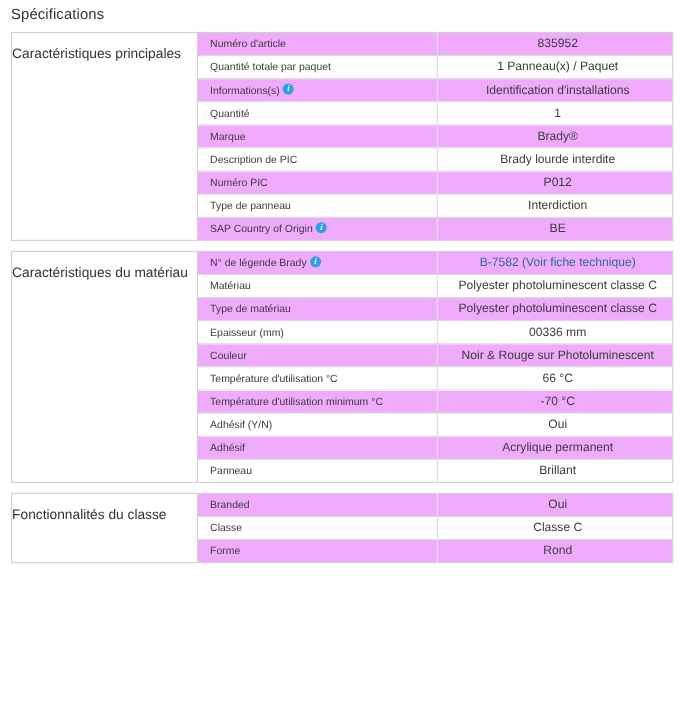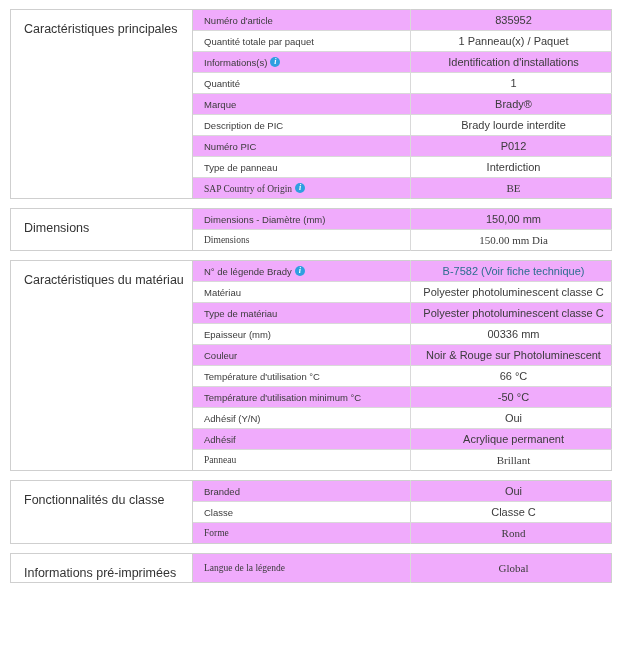--- a/index.html
+++ b/index.html
@@ -38,21 +38,21 @@
     table-layout: fixed;
   }
   .spec-group td {
     padding: 0;
     vertical-align: middle;
   }
   td.group-title {
     width: 168px;
     font-size: 12.5px;
     color: #333333;
-    padding: 0 0 0 13px;
+    padding: 0 0 0 0;
     vertical-align: top;
     background: #ffffff;
     border-right: 1px solid #cfcfcf;
     line-height: 1.25;
   }
   .group-title-inner {
     padding-top: 12px;
   }
   td.attr-name {
     width: 200px;
@@ -76,21 +76,20 @@
     text-align: center;
   }
   tr.shade td.attr-name,
   tr.shade td.attr-value {
     background: #f0abfc;
     margin-top: 33px;
   }
   tr:last-child td.attr-name,
   tr:last-child td.attr-value {
     border-bottom: none;
-    font-family: Liberation Serif, serif;
   }
   .link-value {
     color: #2c6e8f;
   }
   .info-icon {
     display: inline-block;
     width: 10px;
     height: 10px;
     border-radius: 50%;
     background: #2e9fe0;
@@ -109,20 +108,21 @@
     color: #ffffff;
     font-family: "Liberation Serif", serif;
     line-height: 11px;
   }
   .nm { white-space: nowrap; }
 </style>
 </head>
 <body>
 
 <div class="page">
+  <h1 class="page-title">Spécifications</h1>
   <div id="groups-container">
       <table class="spec-group">
         <tbody>
           <tr class="shade">
             <td class="group-title" rowspan="9">
               <div class="group-title-inner">Caractéristiques principales</div>
             </td>
             <td class="attr-name"><span class="nm">Numéro d'article</span></td>
             <td class="attr-value"><span>835952</span></td>
           </tr>
@@ -156,35 +156,20 @@
           </tr>
           <tr class="shade">
             <td class="attr-name"><span class="nm">SAP Country of Origin</span><span class="info-icon"></span></td>
             <td class="attr-value"><span>BE</span></td>
           </tr>
         </tbody>
       </table>
       <table class="spec-group">
         <tbody>
           <tr class="shade">
-            <td class="group-title" rowspan="2">
-              <div class="group-title-inner">Dimensions</div>
-            </td>
-            <td class="attr-name"><span class="nm">Dimensions - Diamètre (mm)</span></td>
-            <td class="attr-value"><span>150,00 mm</span></td>
-          </tr>
-          <tr>
-            <td class="attr-name"><span class="nm">Dimensions</span></td>
-            <td class="attr-value"><span>150.00 mm Dia</span></td>
-          </tr>
-        </tbody>
-      </table>
-      <table class="spec-group">
-        <tbody>
-          <tr class="shade">
             <td class="group-title" rowspan="10">
               <div class="group-title-inner">Caractéristiques du matériau</div>
             </td>
             <td class="attr-name"><span class="nm">N° de légende Brady</span><span class="info-icon"></span></td>
             <td class="attr-value"><span class="link-value">B-7582 (Voir fiche technique)</span></td>
           </tr>
           <tr>
             <td class="attr-name"><span class="nm">Matériau</span></td>
             <td class="attr-value"><span>Polyester photoluminescent classe C</span></td>
           </tr>
@@ -199,21 +184,21 @@
           <tr class="shade">
             <td class="attr-name"><span class="nm">Couleur</span></td>
             <td class="attr-value"><span>Noir &amp; Rouge sur Photoluminescent</span></td>
           </tr>
           <tr>
             <td class="attr-name"><span class="nm">Température d'utilisation °C</span></td>
             <td class="attr-value"><span>66 °C</span></td>
           </tr>
           <tr class="shade">
             <td class="attr-name"><span class="nm">Température d'utilisation minimum °C</span></td>
-            <td class="attr-value"><span>-50 °C</span></td>
+            <td class="attr-value"><span>-70 °C</span></td>
           </tr>
           <tr>
             <td class="attr-name"><span class="nm">Adhésif (Y/N)</span></td>
             <td class="attr-value"><span>Oui</span></td>
           </tr>
           <tr class="shade">
             <td class="attr-name"><span class="nm">Adhésif</span></td>
             <td class="attr-value"><span>Acrylique permanent</span></td>
           </tr>
           <tr>
@@ -231,28 +216,17 @@
             <td class="attr-name"><span class="nm">Branded</span></td>
             <td class="attr-value"><span>Oui</span></td>
           </tr>
           <tr>
             <td class="attr-name"><span class="nm">Classe</span></td>
             <td class="attr-value"><span>Classe C</span></td>
           </tr>
           <tr class="shade">
             <td class="attr-name"><span class="nm">Forme</span></td>
             <td class="attr-value"><span>Rond</span></td>
-          </tr>
-        </tbody>
-      </table>
-      <table class="spec-group">
-        <tbody>
-          <tr class="shade">
-            <td class="group-title" rowspan="1">
-              <div class="group-title-inner">Informations pré-imprimées</div>
-            </td>
-            <td class="attr-name"><span class="nm">Langue de la légende</span></td>
-            <td class="attr-value"><span>Global</span></td>
           </tr>
         </tbody>
       </table>
     </div>
 </div>
 
 </body></html>

